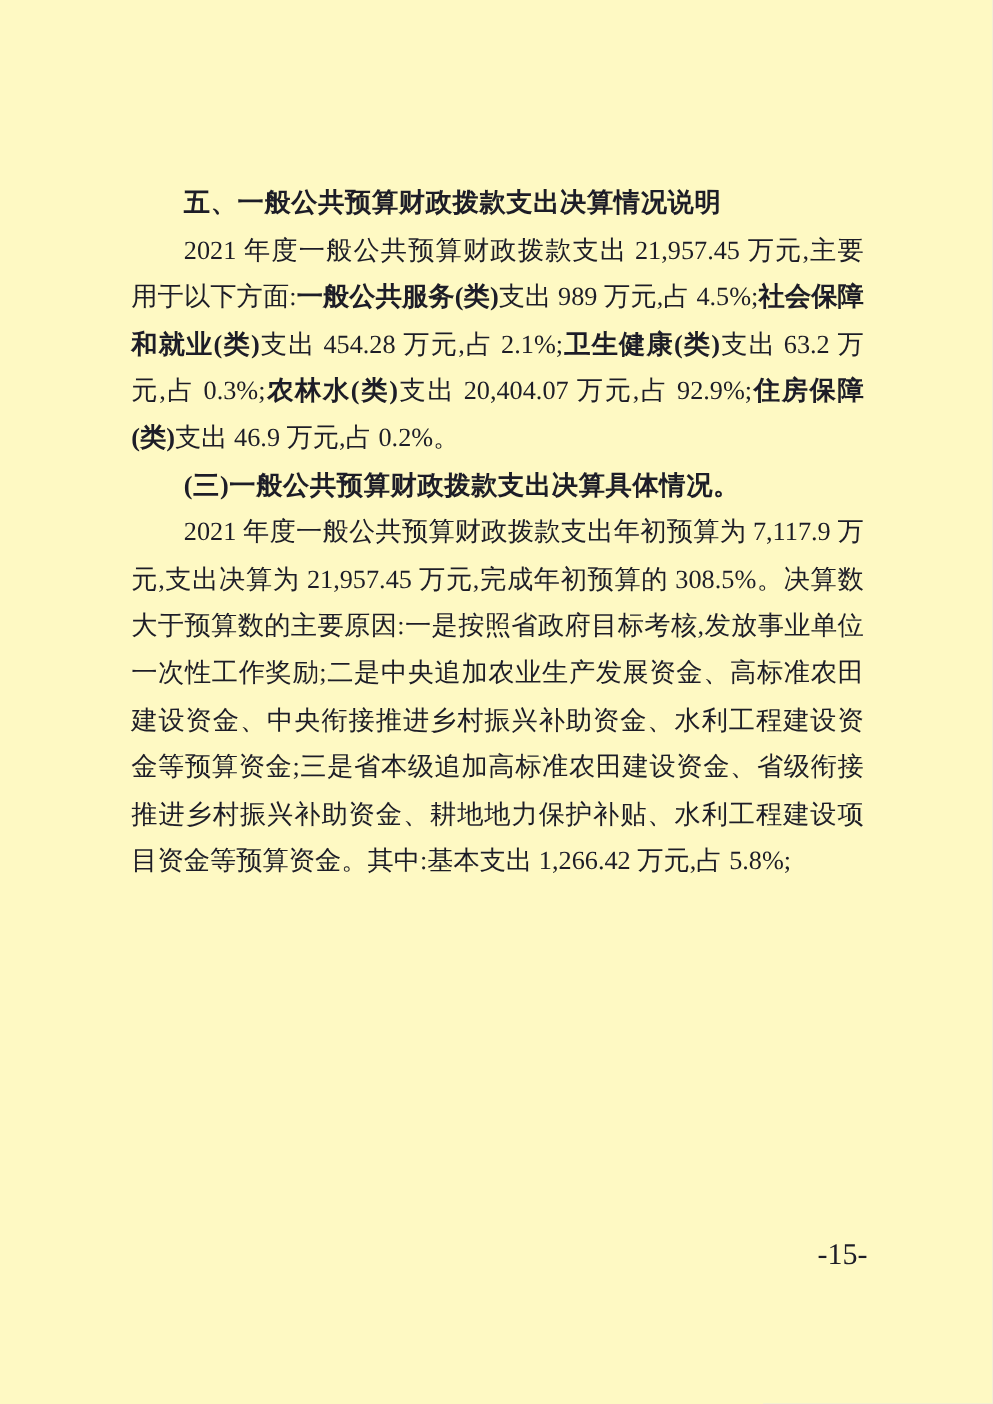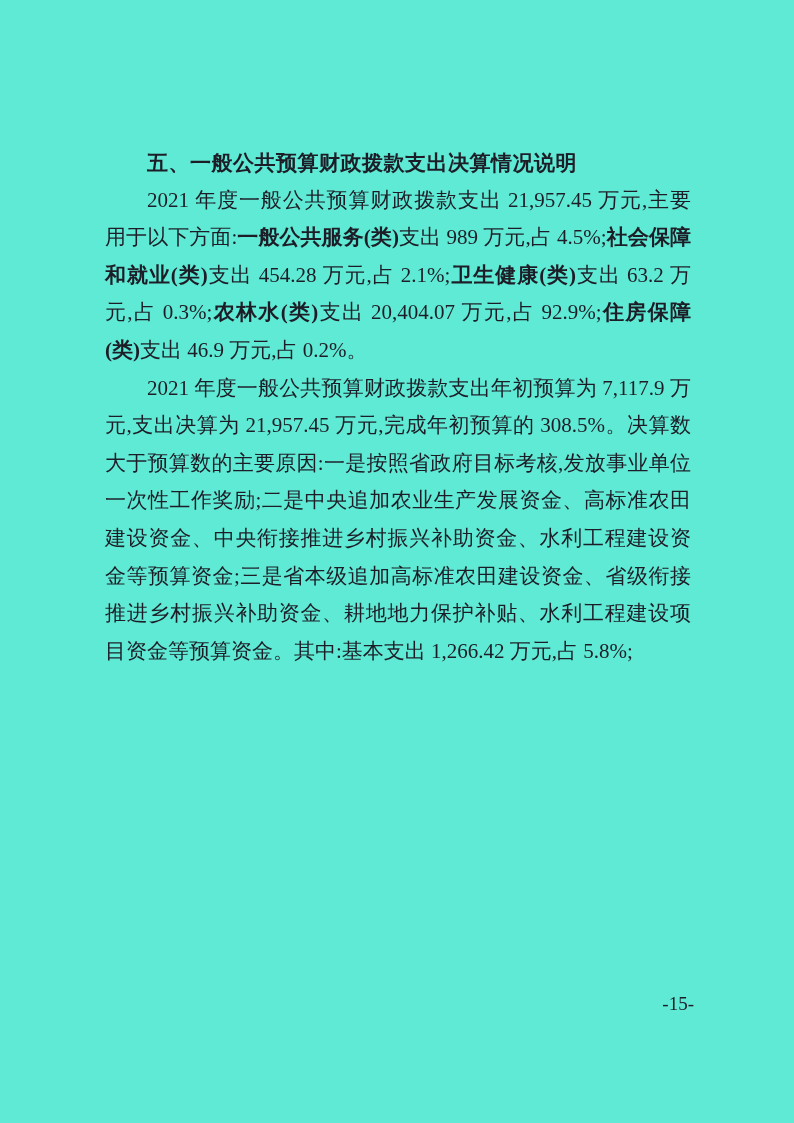--- a/index.html
+++ b/index.html
@@ -5,21 +5,21 @@
   html, body {
     margin: 0;
     padding: 0;
     background: #e8e8e8;
   }
   .page {
     position: relative;
     width: 794px;
     height: 1123px;
     margin: 0 auto;
-    background: #5eead4;
+    background: #fef9c3;
     overflow: hidden;
     font-family: "Liberation Serif", "DejaVu Serif", serif;
     color: #1d1d27;
   }
   .content {
     position: absolute;
     left: 105px;
     top: 144px;
     width: 586px;
     font-size: 21px;
@@ -44,38 +44,39 @@
     font-weight: 700;
     letter-spacing: 0.5px;
   }
   .b {
     font-weight: 700;
   }
   .page-number {
     position: absolute;
     top: 992px;
     right: 100px;
-    font-size: 19px;
+    font-size: 24px;
     line-height: 24px;
     color: #1d1d27;
     font-family: "Liberation Serif", "DejaVu Serif", serif;
   }
 </style>
 </head>
 <body>
 
 <div class="page">
   <main class="content">
 
     <h2 class="main-heading">五、一般公共预算财政拨款支出决算情况说明</h2>
 
 
 
 
     <p><span>2021 年度一般公共预算财政拨款支出 21,957.45 万元,主要用于以下方面:</span><span class="b">一般公共服务(类)</span><span>支出 989 万元,占 4.5%;</span><span class="b">社会保障和就业(类)</span><span>支出 454.28 万元,占 2.1%;</span><span class="b">卫生健康(类)</span><span>支出 63.2 万元,占 0.3%;</span><span class="b">农林水(类)</span><span>支出 20,404.07 万元,占 92.9%;</span><span class="b">住房保障(类)</span><span>支出 46.9 万元,占 0.2%。</span></p>
 
+    <h3 class="sub-heading">(三)一般公共预算财政拨款支出决算具体情况。</h3>
 
     <p>2021 年度一般公共预算财政拨款支出年初预算为 7,117.9 万元,支出决算为 21,957.45 万元,完成年初预算的 308.5%。决算数大于预算数的主要原因:一是按照省政府目标考核,发放事业单位一次性工作奖励;二是中央追加农业生产发展资金、高标准农田建设资金、中央衔接推进乡村振兴补助资金、水利工程建设资金等预算资金;三是省本级追加高标准农田建设资金、省级衔接推进乡村振兴补助资金、耕地地力保护补贴、水利工程建设项目资金等预算资金。其中:基本支出 1,266.42 万元,占 5.8%;</p>
 
   </main>
 
   <div class="page-number">-15-</div>
 </div>
 
 </body></html>

